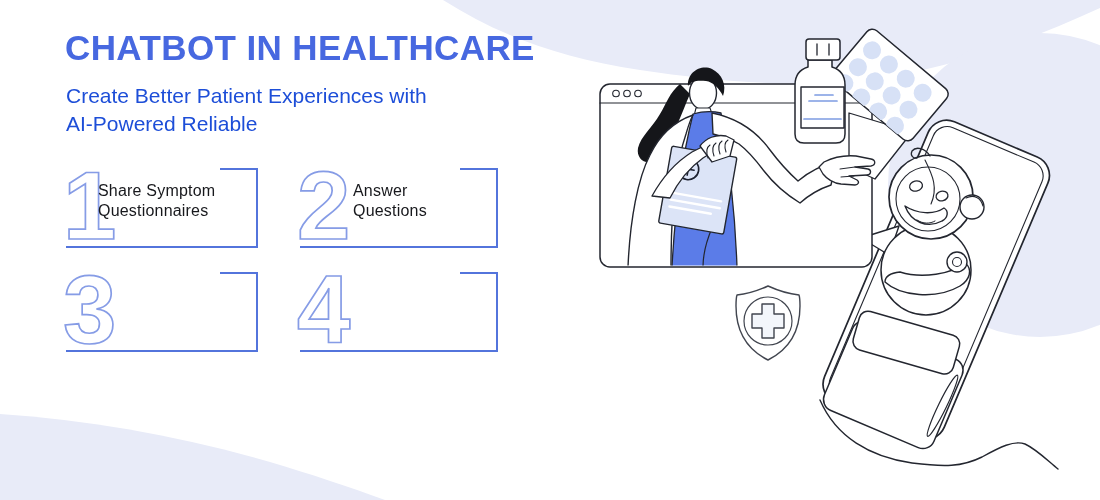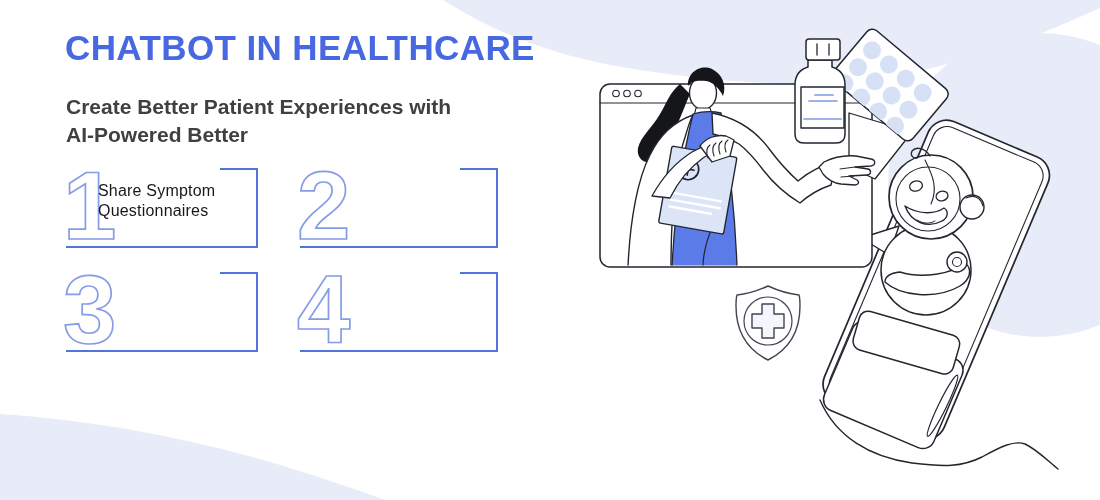--- a/index.html
+++ b/index.html
@@ -7,22 +7,22 @@
     position:relative;width:1100px;height:500px;overflow:hidden;background:#ffffff;
     font-family:"Liberation Sans","DejaVu Sans",sans-serif;
   }
   .illu{position:absolute;inset:0;width:1100px;height:500px;}
   .content{position:absolute;inset:0;z-index:2;}
   .title{
     position:absolute;left:65px;top:28px;
     font-size:35px;font-weight:700;letter-spacing:.4px;color:#4768E0;white-space:nowrap;
   }
   .subtitle{
-    position:absolute;left:66px;top:93px;
-    font-size:21px;font-weight:700;color:#404040;line-height:28px;
+    position:absolute;left:66px;top:82px;
+    font-size:21px;font-weight:400;color:#1d4ed8;line-height:28px;
   }
   .step{position:absolute;}
   .step .frame{position:absolute;inset:0;border-right:2px solid #5374DC;border-bottom:2px solid #5374DC;}
   .step .frame::before{content:"";position:absolute;top:0;right:0;width:36px;height:2px;background:#5374DC;}
   .step .num{position:absolute;left:-4px;top:0px;width:60px;height:78px;}
   .step .num text{
     font-family:"Liberation Sans",sans-serif;font-weight:700;font-size:96px;
     fill:none;stroke:#869CE6;stroke-width:1.7px;
   }
   .step .label{
@@ -153,39 +153,43 @@
       <path fill="#F3F6FB" stroke-width="1.4" d="M762,304 L774,304 L774,314 L784,314 L784,328 L774,328 L774,338 L762,338 L762,328 L752,328 L752,314 L762,314 Z"></path>
     </g>
 
     <path fill="none" stroke="#23262F" stroke-width="1.4" stroke-linecap="round" d="M820,400 C836,437 870,457 912,463 C944,467 962,467 982,457 C1000,447 1014,440 1025,444 C1036,449 1047,460 1058,469"></path>
   </svg>
 
   <div class="content">
     <div class="title">CHATBOT IN HEALTHCARE</div>
     <div class="subtitle">
       <span>Create Better Patient Experiences with</span><br>
-      <span>AI-Powered Better</span>
+      <span>AI-Powered Reliable</span>
     </div>
 
     <div class="step s1">
       <div class="frame"></div>
       <svg class="num" viewBox="0 0 60 78">
         <text x="1" y="71">1</text>
       </svg>
       <div class="label">
         <span>Share Symptom</span><br>
         <span>Questionnaires</span>
       </div>
     </div>
 
     <div class="step s2">
       <div class="frame"></div>
       <svg class="num" viewBox="0 0 60 78">
         <text x="1" y="71">2</text>
       </svg>
+      <div class="label">
+        <span>Answer</span><br>
+        <span>Questions</span>
+      </div>
     </div>
 
     <div class="step s3">
       <div class="frame"></div>
       <svg class="num" viewBox="0 0 60 78">
         <text x="1" y="71">3</text>
       </svg>
     </div>
 
     <div class="step s4">

